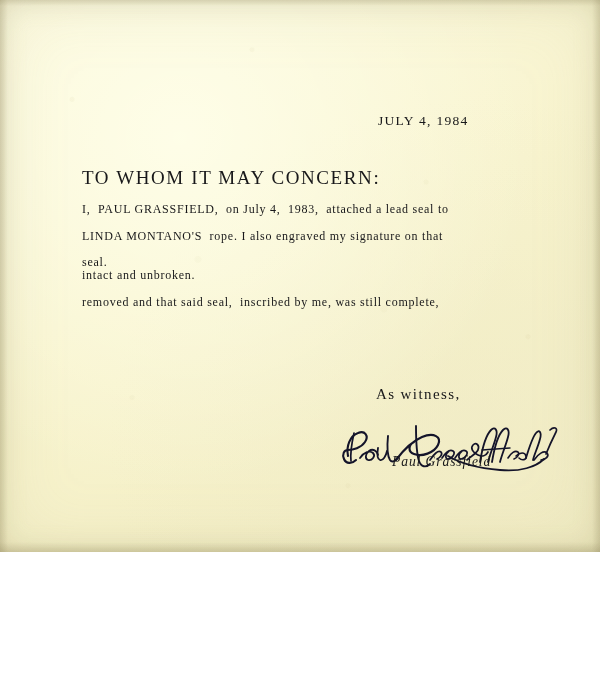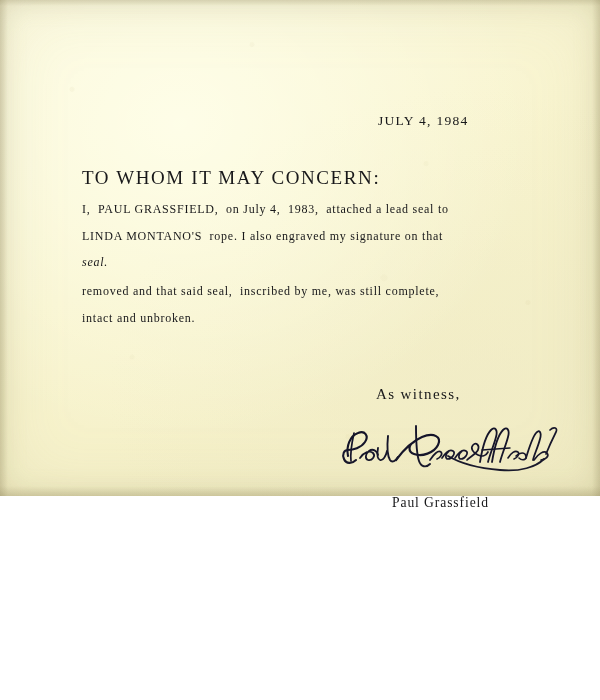--- a/index.html
+++ b/index.html
@@ -10,21 +10,21 @@
   body {
     width: 600px;
     height: 700px;
     overflow: hidden;
     font-family: "Liberation Serif", serif;
   }
 
   #page {
     position: relative;
     width: 600px;
-    height: 496px;
+    height: 552px;
     background:
       radial-gradient(ellipse at 30% 25%, rgba(255,255,235,0.85) 0%, rgba(252,250,216,0.0) 60%),
       radial-gradient(ellipse at 80% 80%, rgba(238,233,196,0.55) 0%, rgba(250,247,212,0.0) 55%),
       linear-gradient(160deg, #fbf8dc 0%, #f8f4cf 45%, #f3eec4 100%);
     box-sizing: border-box;
   }
 
   
   #grain {
     position: absolute;
@@ -103,22 +103,21 @@
     top: 203px;
     width: 430px;
   }
   .body-line {
     margin-bottom: 14.5px;
     white-space: pre;
     letter-spacing: 0.75px;
     font-size: 12px;
   }
   .body-line.gap-after {
-    margin-bottom: 17px;
-    font-style: italic;
+    margin-bottom: 1px;
   }
 
   #witness {
     position: absolute;
     left: 376px;
     top: 387px;
     letter-spacing: 1.4px;
     font-size: 15px;
   }
 
@@ -129,42 +128,43 @@
     width: 230px;
     height: 66px;
   }
   #signature-wrap svg {
     display: block;
   }
 
   #signer-name {
     position: absolute;
     left: 392px;
-    top: 496px;
+    top: 455px;
     letter-spacing: 0.9px;
     font-size: 13.6px;
+    font-style: italic;
   }
 </style>
 </head>
 <body>
 
 <div id="page">
 
   <div id="grain"></div>
 
   <div class="typed" id="date-line">JULY 4, 1984</div>
 
   <div class="typed" id="salutation">TO WHOM IT MAY CONCERN:</div>
 
   <div id="body-block">
     <div class="typed body-line">I,  PAUL GRASSFIELD,  on July 4,  1983,  attached a lead seal to</div>
     <div class="typed body-line">LINDA MONTANO'S  rope. I also engraved my signature on that</div>
     <div class="typed body-line gap-after">seal.</div>
+    <div class="typed body-line">intact and unbroken.</div>
     <div class="typed body-line">removed and that said seal,  inscribed by me, was still complete,</div>
-    <div class="typed body-line">intact and unbroken.</div>
   </div>
 
   <div class="typed" id="witness">As  witness,</div>
 
   <div id="signature-wrap">
     <svg width="230" height="66" viewBox="0 0 230 66" fill="none" xmlns="http://www.w3.org/2000/svg" aria-hidden="true">
       <g stroke="#14142a" fill="none" stroke-linecap="round" stroke-linejoin="round">
 
         <path d="M18 44 C16 34 20 24 28 21 C35 18 39 24 35 30 C31 36 23 38 18 38 C14 38 12 42 14 47 C16 52 22 52 26 48" stroke-width="2.1"></path>
         <path d="M24 21 C22 30 20 40 21 49" stroke-width="1.7"></path>

